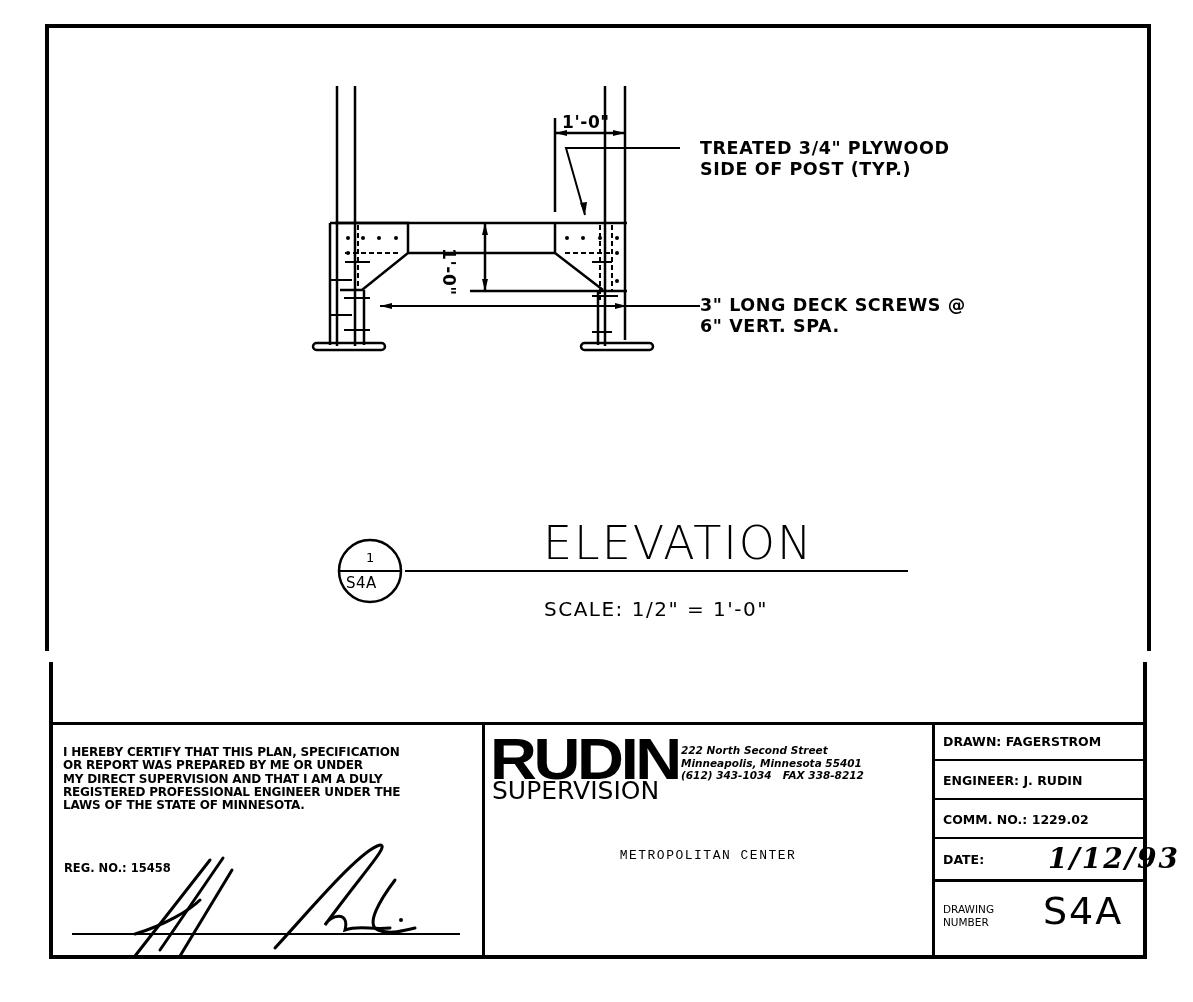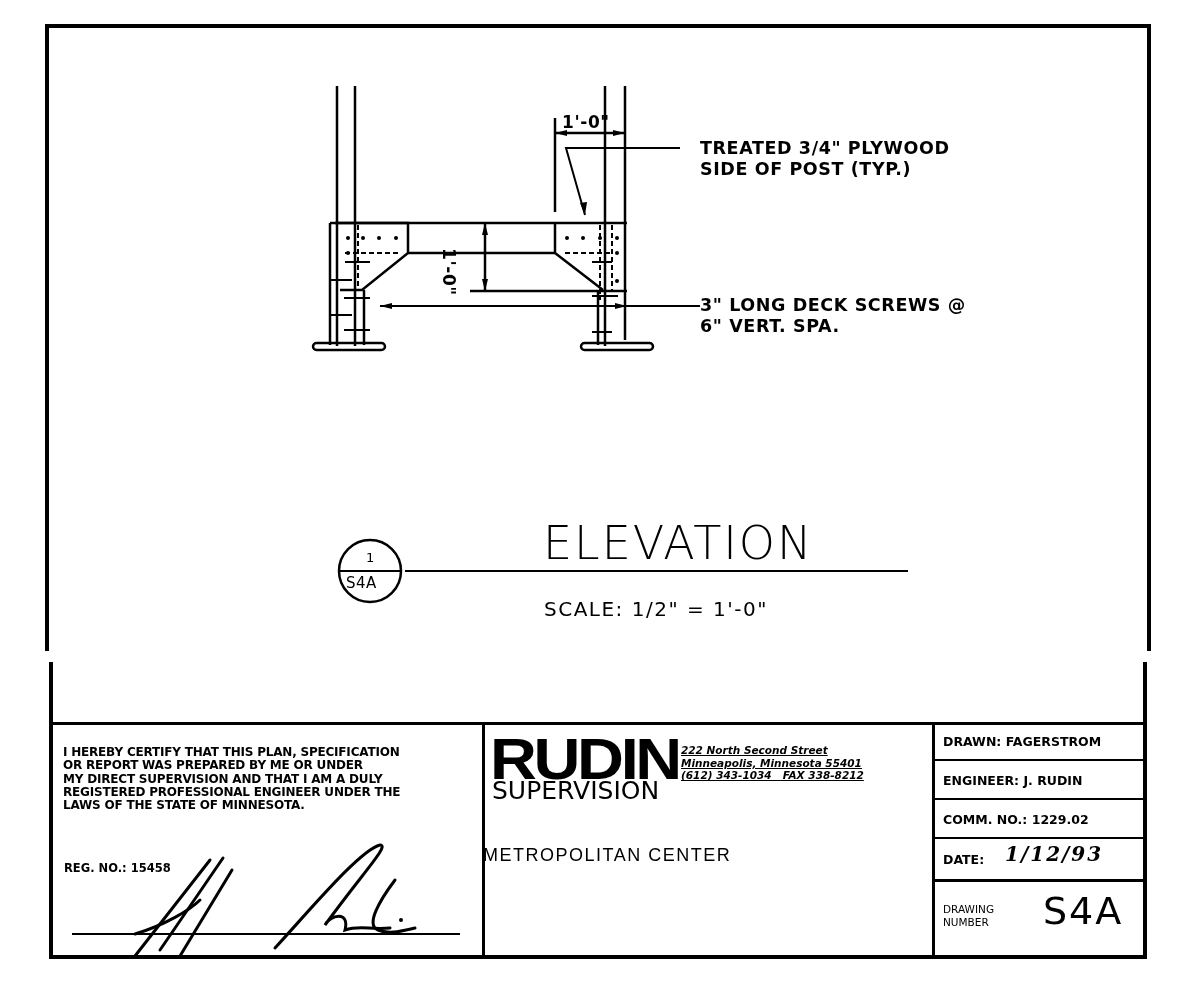--- a/index.html
+++ b/index.html
@@ -24,24 +24,24 @@
   .view-title { font-family: "DejaVu Sans", sans-serif; font-weight: 300; font-size: 46px; letter-spacing: 2px; }
   .scale-text { font-family: "DejaVu Sans", sans-serif; font-size: 20px; letter-spacing: 1.5px; }
   .cert-text { font-family: "DejaVu Sans", sans-serif; font-weight: bold; font-size: 12px; line-height: 13.3px;
                letter-spacing: -0.2px; white-space: pre; }
   .reg-no { font-family: "DejaVu Sans", sans-serif; font-weight: bold; font-size: 11.5px; }
   .logo-rudin { font-family: "Liberation Sans", sans-serif; font-weight: 900; font-size: 58px;
                 letter-spacing: -3px; line-height: 1; transform: scaleX(1.12); transform-origin: left top; }
   .logo-structures { font-family: "DejaVu Sans", sans-serif; font-size: 25px; letter-spacing: 0px; }
   .address { font-family: "DejaVu Sans", sans-serif; font-style: italic; font-weight: bold;
              font-size: 10.5px; line-height: 12.5px; white-space: pre; }
-  .project { font-family: Liberation Sans, sans-serif; font-size: 18px; line-height: 27px; letter-spacing: 1.5px;
-             text-align: left; width: 450px; }
+  .project { font-family: Liberation Mono, monospace; font-size: 13px; line-height: 27px; letter-spacing: 1.5px;
+             text-align: center; width: 450px; }
   .tb-field { font-family: "DejaVu Sans", sans-serif; font-weight: bold; font-size: 12.5px; letter-spacing: 0px; text-align: right; }
-  .date-val { font-family: "DejaVu Serif", serif; font-style: italic; font-weight: bold; font-size: 20px; letter-spacing: 2px; }
+  .date-val { font-family: "DejaVu Serif", serif; font-style: italic; font-weight: bold; font-size: 28px; letter-spacing: 2px; margin-left: 43px; }
   .dn-label { font-family: "DejaVu Sans", sans-serif; font-weight: normal; font-size: 10.5px; line-height: 13px; white-space: pre; }
   .dn-value { font-family: "DejaVu Sans", sans-serif; font-size: 38px; letter-spacing: 2px; }
   .callout-num { font-family: "DejaVu Sans", sans-serif; font-size: 13px; }
   .callout-sheet { font-family: "DejaVu Sans", sans-serif; font-size: 15px; letter-spacing: 0.5px; }
 </style>
 </head>
 <body>
 
 <div class="abs sheet-border-top"></div>
 <div class="abs sheet-border-left-upper"></div>
@@ -175,21 +175,21 @@
     <path d="M172 40 L120 126"></path>
     <path d="M75 104 C105 95 130 80 140 70"></path>
     <path d="M215 118 C250 80 300 20 320 15 C330 15 305 40 265 95 C270 85 290 80 285 100 C300 95 310 100 330 98"></path>
     <path d="M335 50 C320 70 305 95 318 100 C330 105 345 100 355 98"></path>
   </g>
   <circle cx="341" cy="90" r="2" fill="#000"></circle>
 </svg>
 
 <div class="abs logo-rudin" style="left:490px; top:730px;">RUDIN</div>
 <div class="abs logo-structures" style="left:492px; top:776px;">SUPERVISION</div>
-<div class="abs" style="left:681px; top:744px;text-decoration:underline;">
+<div class="abs" style="left:681px; top:744px;">
   <div class="address">222 North Second Street</div>
   <div class="address">Minneapolis, Minnesota 55401</div>
   <div class="address">(612) 343-1034   FAX 338-8212</div>
 </div>
 
 <div class="abs project" style="left:483px; top:842px;">
   <div>METROPOLITAN CENTER</div>
 </div>
 
 <div class="abs tb-field" style="left:943px; top:734px;">DRAWN: FAGERSTROM</div>

